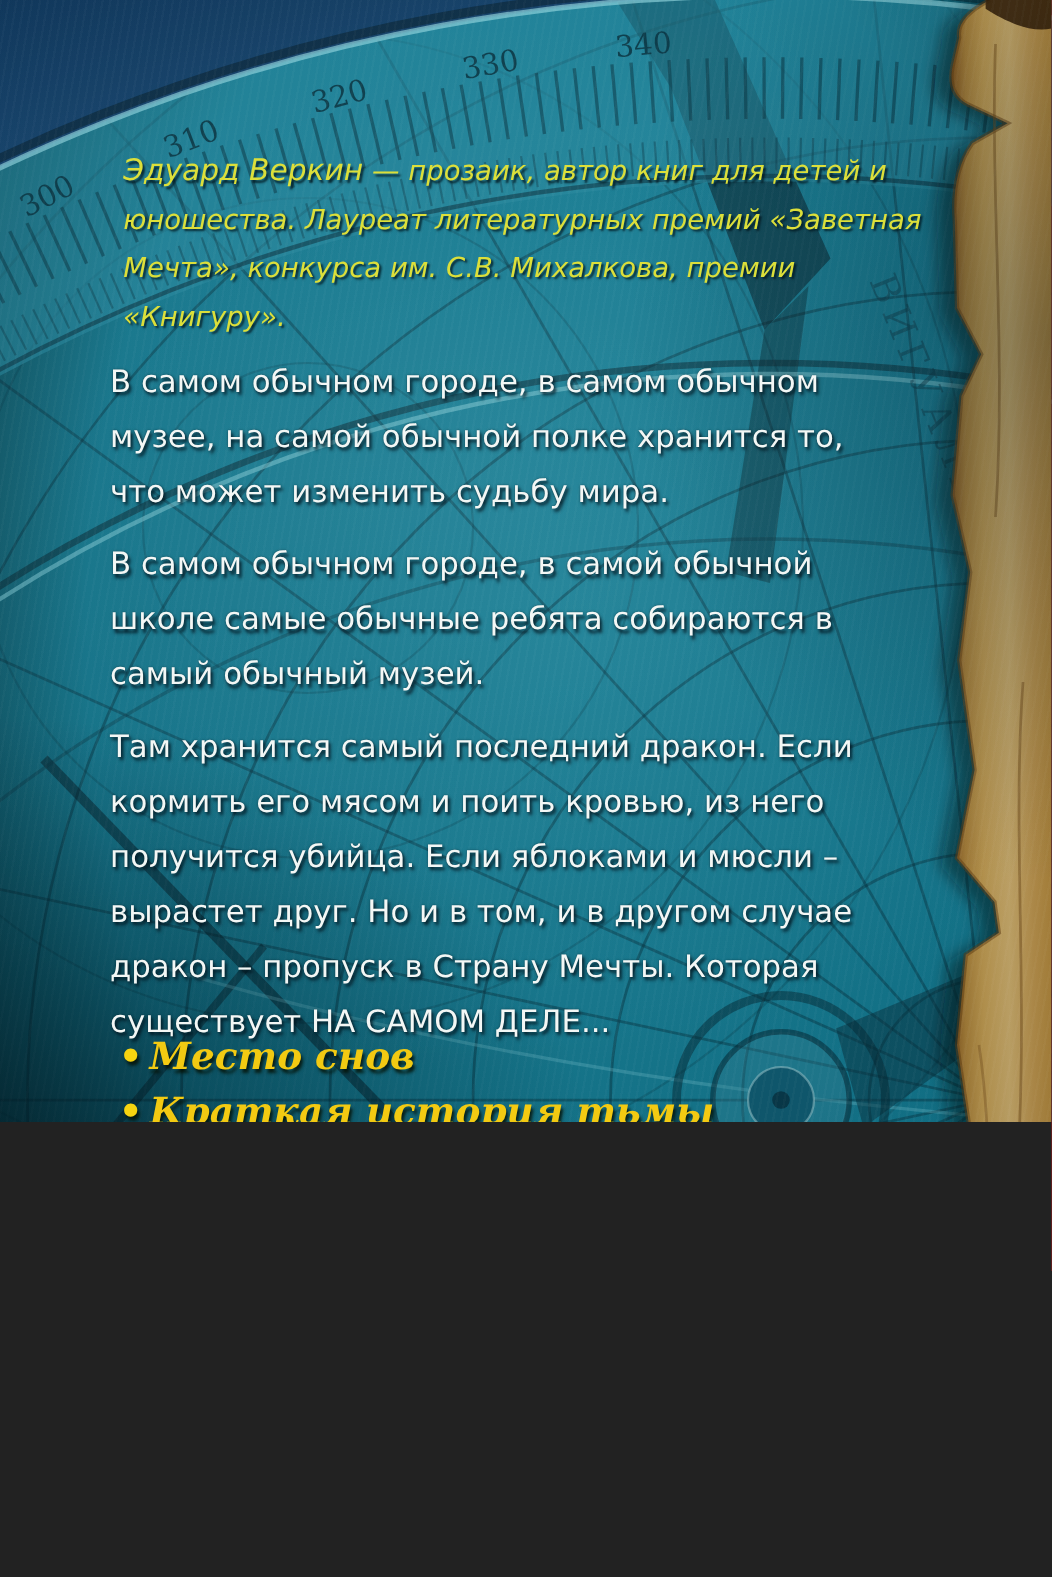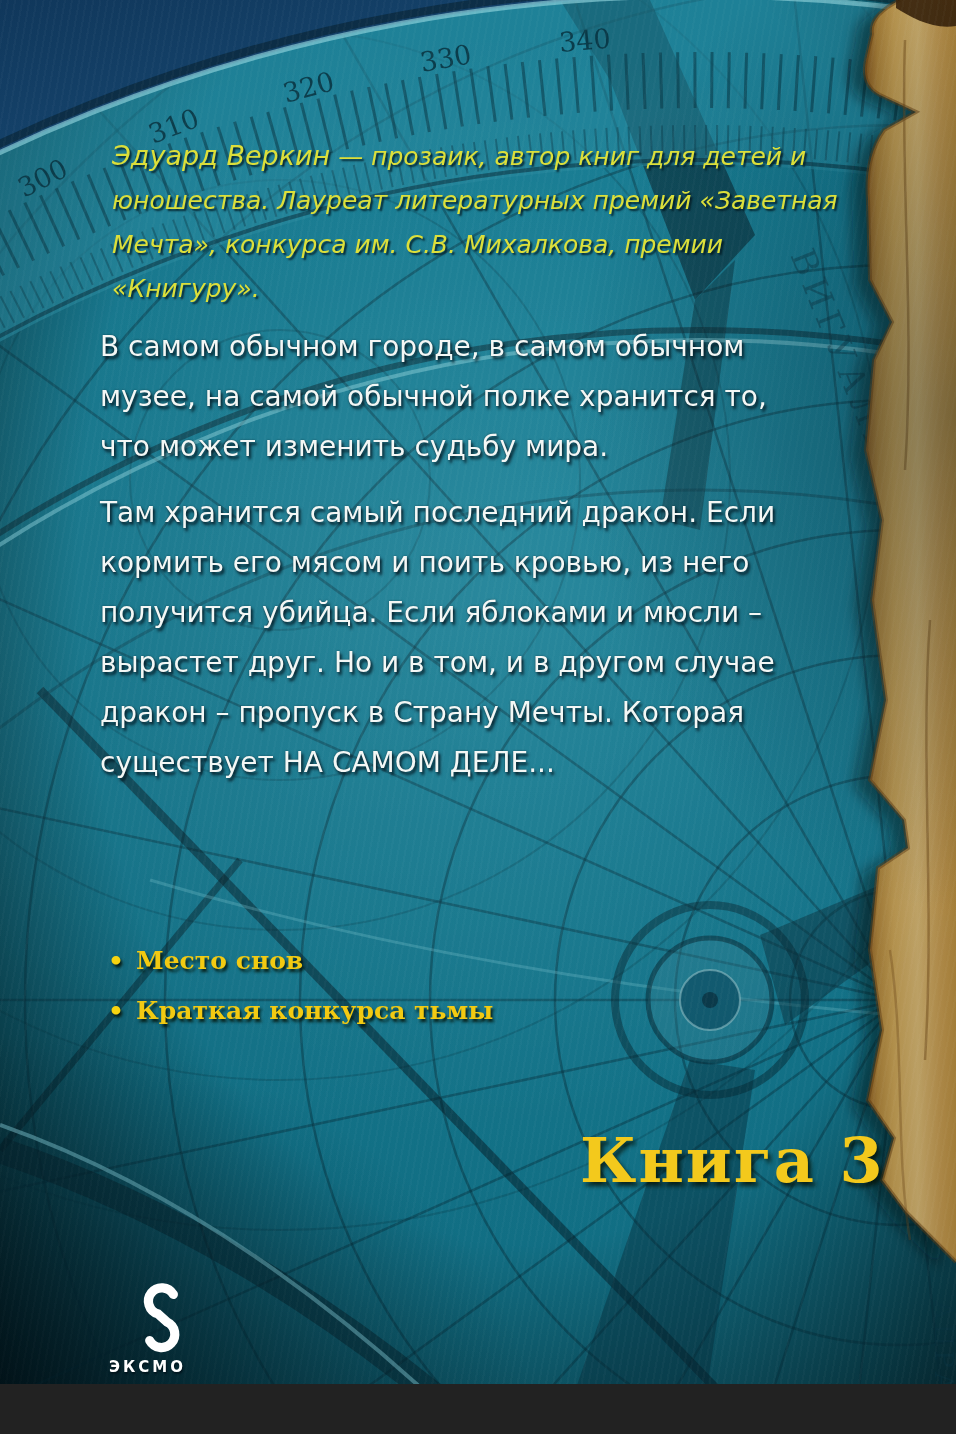--- a/index.html
+++ b/index.html
@@ -1,17 +1,17 @@
 <!DOCTYPE html>
 <html lang="ru"><head>
 <meta charset="utf-8">
 <style>
   html,body{margin:0;padding:0;background:#222;}
   .cover{
-    position:relative;width:956px;height:1384px;overflow:hidden;
+    position:relative;width:956px;height:1020px;overflow:hidden;
     font-family:"DejaVu Sans",sans-serif;
     background:#b91c1c;
   }
   .cover svg.bg{position:absolute;inset:0;display:block;}
   .vignette{
     position:absolute;inset:0;pointer-events:none;
     background:
       radial-gradient(900px 700px at 0% 105%, rgba(0,18,26,.55), transparent 60%),
       radial-gradient(700px 900px at 100% 30%, rgba(0,20,30,.30), transparent 55%),
       radial-gradient(1200px 900px at 45% 42%, rgba(255,255,255,.07), transparent 62%),
@@ -37,23 +37,24 @@
     left:108px;top:918px;width:560px;
     font-family:"DejaVu Serif","Liberation Serif",serif;
   }
   .series .heading{
     font-size:27px;font-weight:700;letter-spacing:7px;
     color:#eac41e;margin-left:6px;
     text-shadow:2px 3px 3px rgba(5,18,6,.85);
   }
   .series ul{list-style:none;margin:18px 0 0 0;padding:0;}
   .series li{
-    font-size:25px;font-weight:700;line-height:50px;
+    font-size:34px;font-weight:700;line-height:50px;
     color:#f2ca12;
     text-shadow:2px 3px 3px rgba(5,18,6,.85);
+    font-style:italic;
   }
   .series li .bullet{display:inline-block;width:28px;color:#f6d410;}
   .booknum{
     left:580px;top:1124px;
     font-family:"DejaVu Serif","Liberation Serif",serif;
     font-size:62px;font-weight:600;letter-spacing:2px;
     color:#f3c91c;
     text-shadow:3px 4px 4px rgba(5,18,6,.8);
   }
   .publisher{
@@ -218,27 +219,28 @@
   </svg>
 
   <div class="vignette"></div>
 
   <div class="txt bio">
     <span class="name">Эдуард Веркин</span><span> — прозаик, автор книг для детей и юношества.  Лауреат литературных премий «Заветная Мечта», конкурса им. С.В. Михалкова, премии «Книгуру».</span>
   </div>
 
   <div class="txt annotation">
     <p>В самом обычном городе, в самом обычном музее, на самой обычной полке хранится то, что может изменить судьбу мира.</p>
+    <p>В самом обычном городе, в самой обычной школе самые обычные ребята собираются в самый обычный музей.</p>
     <p>Там хранится самый последний дракон. Если кормить его мясом и поить кровью, из него получится убийца. Если яблоками и мюсли – вырастет друг. Но и в том, и в другом случае дракон – пропуск в Страну Мечты. Которая существует НА САМОМ ДЕЛЕ...</p>
   </div>
 
   <div class="txt series">
     <ul>
       <li><span class="bullet">•</span><span>Место снов</span></li>
-      <li><span class="bullet">•</span><span>Краткая конкурса тьмы</span></li>
+      <li><span class="bullet">•</span><span>Краткая история тьмы</span></li>
     </ul>
   </div>
 
   <div class="txt booknum">Книга 3</div>
 
   <div class="txt publisher">
     <svg width="52" height="74" viewBox="0 0 48 72" aria-hidden="true">
       <path d="M 37 14 A 13 13 0 1 0 22 33 L 31 41 A 13 13 0 1 1 14 59" fill="none" stroke="#ffffff" stroke-width="9" stroke-linecap="round"></path>
     </svg>
     <div class="logo-label">ЭКСМО</div>

